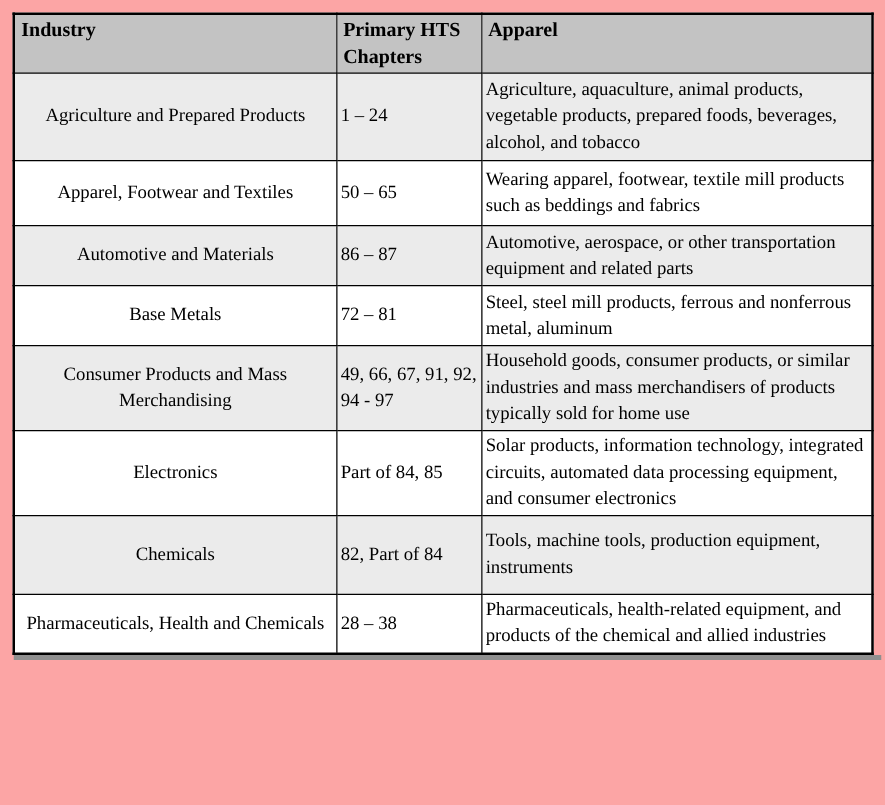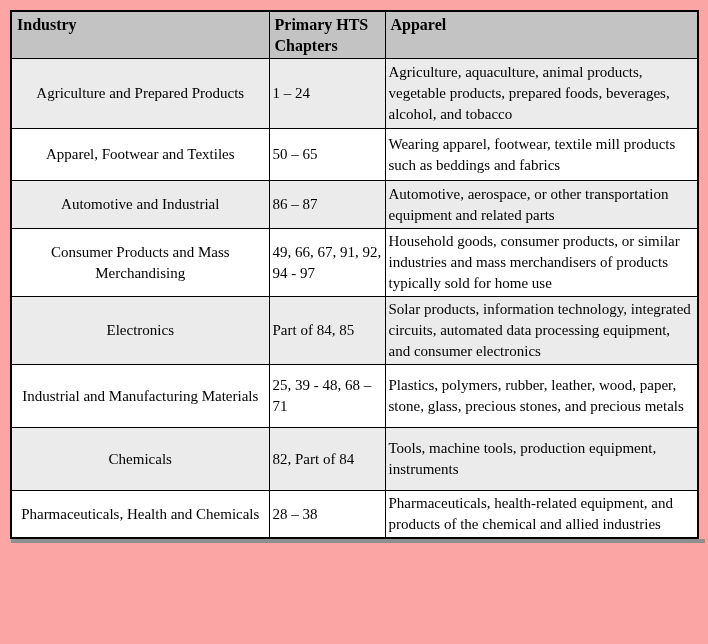--- a/index.html
+++ b/index.html
@@ -98,38 +98,38 @@
           <td class="col-industry">Agriculture and Prepared Products</td>
           <td class="col-chapters">1 – 24</td>
           <td class="col-examples">Agriculture, aquaculture, animal products, vegetable products, prepared foods, beverages, alcohol, and tobacco</td>
         </tr>
         <tr>
           <td class="col-industry">Apparel, Footwear and Textiles</td>
           <td class="col-chapters">50 – 65</td>
           <td class="col-examples">Wearing apparel, footwear, textile mill products such as beddings and fabrics</td>
         </tr>
         <tr>
-          <td class="col-industry">Automotive and Industrial</td>
+          <td class="col-industry">Automotive and Materials</td>
           <td class="col-chapters">86 – 87</td>
           <td class="col-examples">Automotive, aerospace, or other transportation equipment and related parts</td>
+        </tr>
+        <tr>
+          <td class="col-industry">Base Metals</td>
+          <td class="col-chapters">72 – 81</td>
+          <td class="col-examples">Steel, steel mill products, ferrous and nonferrous metal, aluminum</td>
         </tr>
         <tr>
           <td class="col-industry">Consumer Products and Mass Merchandising</td>
           <td class="col-chapters">49, 66, 67, 91, 92, 94 - 97</td>
           <td class="col-examples">Household goods, consumer products, or similar industries and mass merchandisers of products typically sold for home use</td>
         </tr>
         <tr>
           <td class="col-industry">Electronics</td>
           <td class="col-chapters">Part of 84, 85</td>
           <td class="col-examples">Solar products, information technology, integrated circuits, automated data processing equipment, and consumer electronics</td>
-        </tr>
-        <tr>
-          <td class="col-industry">Industrial and Manufacturing Materials</td>
-          <td class="col-chapters">25, 39 - 48, 68 – 71</td>
-          <td class="col-examples">Plastics, polymers, rubber, leather, wood, paper, stone, glass, precious stones, and precious metals</td>
         </tr>
         <tr>
           <td class="col-industry">Chemicals</td>
           <td class="col-chapters">82, Part of 84</td>
           <td class="col-examples">Tools, machine tools, production equipment, instruments</td>
         </tr>
         <tr>
           <td class="col-industry">Pharmaceuticals, Health and Chemicals</td>
           <td class="col-chapters">28 – 38</td>
           <td class="col-examples">Pharmaceuticals, health-related equipment, and products of the chemical and allied industries</td>

